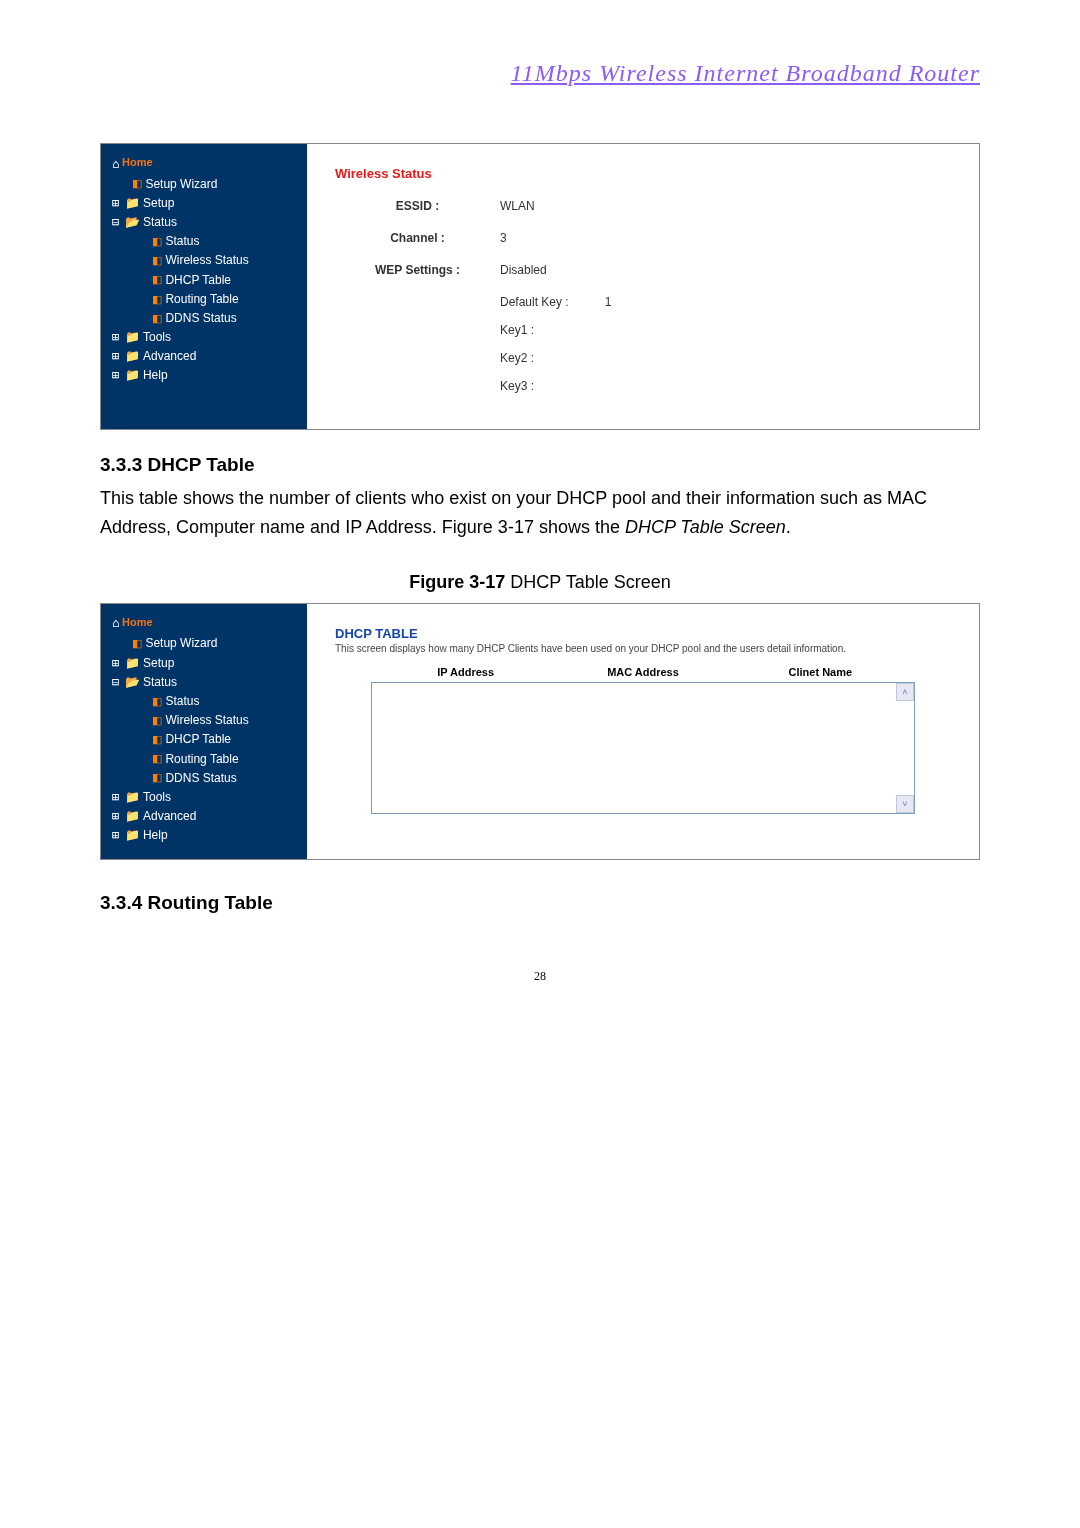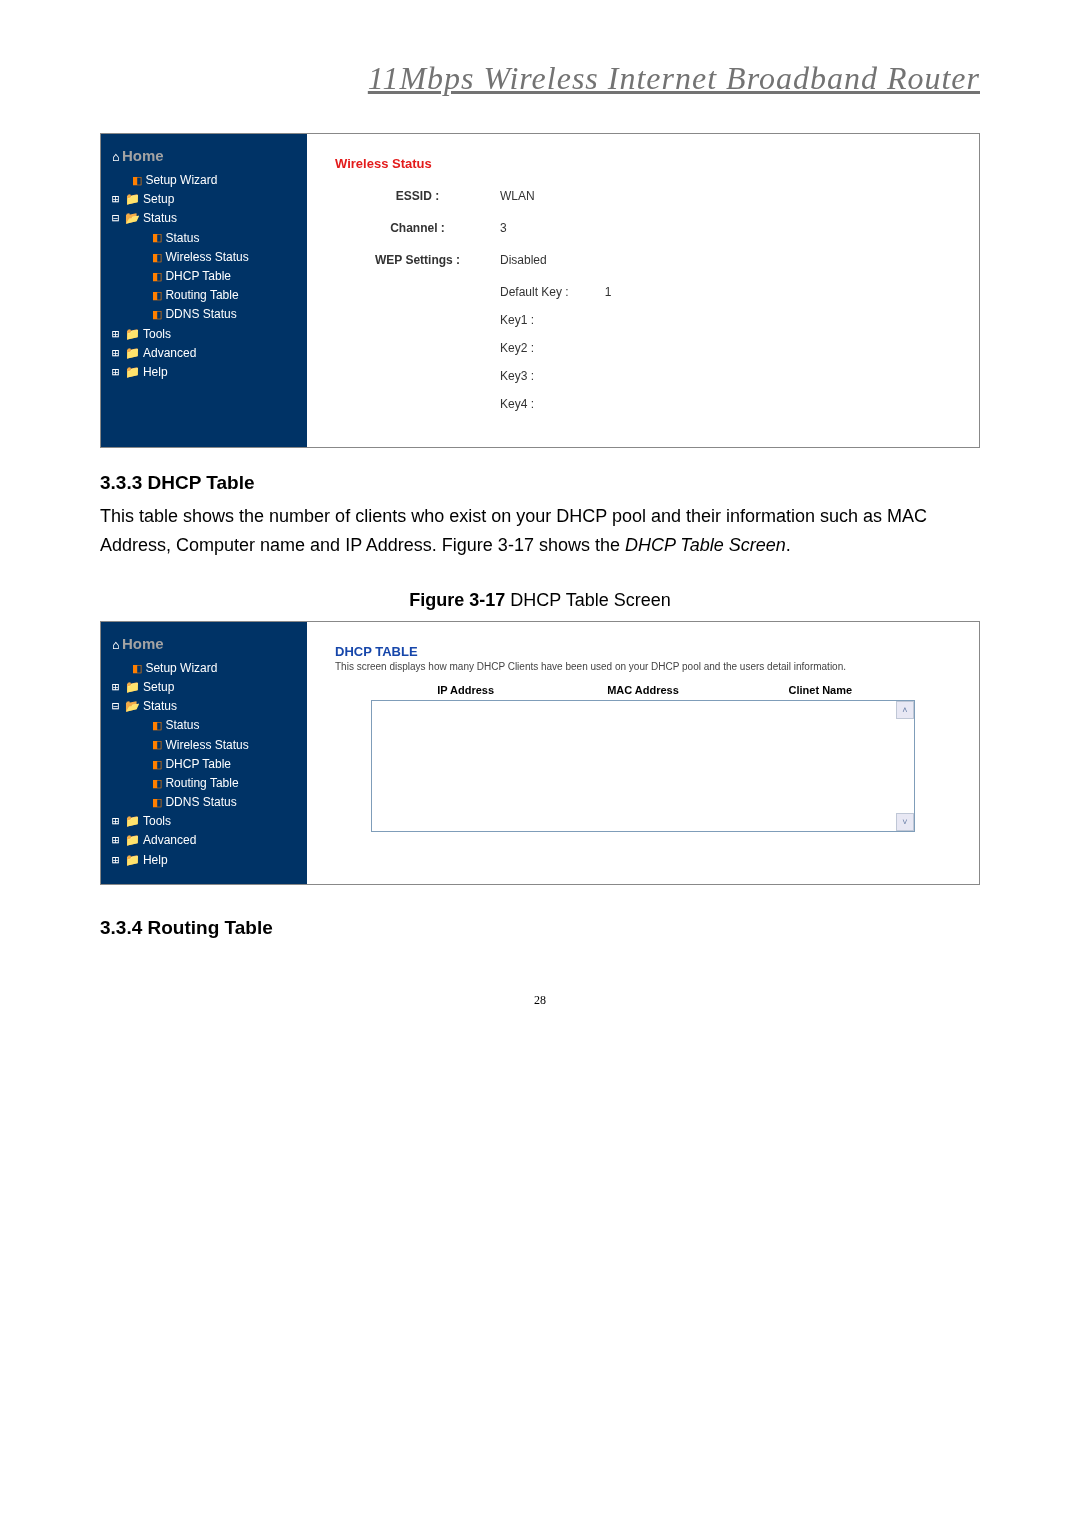--- a/index.html
+++ b/index.html
@@ -7,45 +7,45 @@
     padding: 0;
     font-family: "Times New Roman", serif;
     background: #fff;
     width: 1080px;
   }
   .page {
     padding: 60px 100px 40px 100px;
   }
   .doc-title {
     font-style: italic;
-    font-size: 32px;
-    color: #737373;
+    font-size: 24px;
+    color: #8b5cf6;
     text-align: right;
     text-decoration: underline;
-    margin-bottom: 36px;
+    margin-bottom: 56px;
     letter-spacing: 1px;
   }
   .screenshot {
     border: 1px solid #888;
     display: flex;
     margin-bottom: 20px;
   }
   .sidebar {
     width: 190px;
     background: #036;
     color: #fff;
     font-family: Tahoma, Arial, sans-serif;
     font-size: 12px;
     padding: 10px 8px 14px 8px;
     line-height: 1.6;
   }
   .home-title {
     font-weight: bold;
-    font-size: 15px;
-    color: #a3a3a3;
+    font-size: 11px;
+    color: #f97316;
     margin-bottom: 3px;
   }
   .tree-row {
     display: flex;
     align-items: center;
     white-space: nowrap;
   }
   .glyph {
     width: 13px;
     text-align: center;
@@ -228,24 +228,20 @@
           <div class="field-val">Key1 :</div>
         </div>
       <div class="field-row tight">
           <div class="field-label"></div>
           <div class="field-val">Key2 :</div>
         </div>
       <div class="field-row tight">
           <div class="field-label"></div>
           <div class="field-val">Key3 :</div>
         </div>
-      <div class="field-row tight">
-          <div class="field-label"></div>
-          <div class="field-val">Key4 :</div>
-        </div>
     </div>
   </div>
 
   <div class="doc-body">
     <div class="h3">3.3.3 DHCP Table</div>
     <div>
       <span>This table shows the number of clients who exist on your DHCP pool and their information such as MAC Address, Computer name and IP Address. Figure 3-17 shows the </span><span class="italic">DHCP Table Screen</span><span>.</span>
     </div>
     <div class="fig-cap">
       <b>Figure 3-17</b><span> DHCP Table Screen</span>

